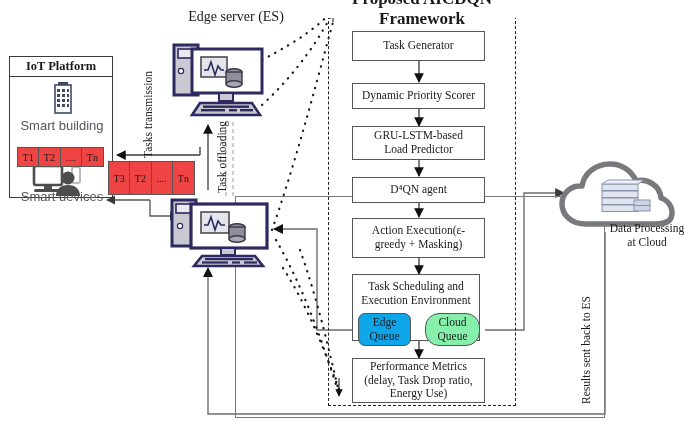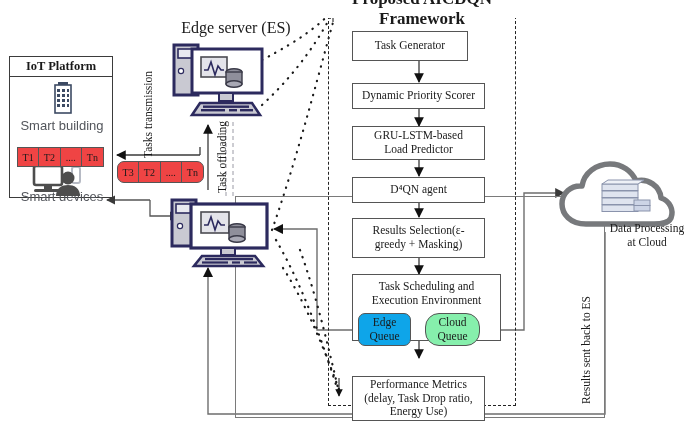--- a/index.html
+++ b/index.html
@@ -158,28 +158,28 @@
   </svg>
 </div>
 
 <div class="abs tstrip" style="left:17px;top:147px;width:87px;height:20px;">
   <div class="tcell" style="width:25%">T1</div>
   <div class="tcell" style="width:25%">T2</div>
   <div class="tcell" style="width:25%">....</div>
   <div class="tcell" style="width:25%">Tn</div>
 </div>
 
-<div class="abs tstrip" style="left:117px;top:161px;width:87px;height:22px;border-radius:7px;">
+<div class="abs tstrip" style="left:108px;top:161px;width:87px;height:34px;">
   <div class="tcell" style="width:25%">T3</div>
   <div class="tcell" style="width:25%">T2</div>
   <div class="tcell" style="width:25%">....</div>
   <div class="tcell" style="width:25%">Tn</div>
 </div>
 
-<div class="abs ctr" style="left:176px;top:20px;width:120px;height:16px;font-size:16px;">Edge server (ES)</div>
+<div class="abs ctr" style="left:176px;top:9px;width:120px;height:16px;font-size:14px;">Edge server (ES)</div>
 
 <div class="abs" style="left:172px;top:39px;width:96px;height:82px;">
   <svg width="96" height="82" viewBox="0 0 96 82" style="position:static;">
 
     <rect x="2" y="6" width="24" height="50" fill="#c9c9d2" stroke="#2c2a5e" stroke-width="3"></rect>
     <rect x="6" y="10" width="16" height="9" fill="#e9e9ef" stroke="#2c2a5e" stroke-width="1.6"></rect>
     <circle cx="9" cy="32" r="2.6" fill="#fff" stroke="#2c2a5e" stroke-width="1.2"></circle>
 
     <rect x="20" y="10" width="70" height="44" fill="#fff" stroke="#2c2a5e" stroke-width="3"></rect>
     <rect x="29" y="18" width="26" height="20" fill="#e4e4ea" stroke="#4b4b52" stroke-width="1.6"></rect>
@@ -247,54 +247,54 @@
 <div class="abs" style="left:606px;top:222px;width:82px;font-size:11.5px;line-height:1.2;text-align:center;">
   <div>Data Processing</div>
   <div>at Cloud</div>
 </div>
 
 <div class="abs dashbox" style="left:328px;top:16px;width:188px;height:390px;"></div>
 <div class="abs ctr" style="left:328px;top:0px;width:188px;height:18px;background:#fff;">
   <span class="frame-title">Proposed AICDQN Framework</span>
 </div>
 
-<div class="abs fbox ctr" style="left:352px;top:31px;width:116px;height:30px;">
+<div class="abs fbox ctr" style="left:352px;top:31px;width:133px;height:30px;">
   <span>Task Generator</span>
 </div>
 
 <div class="abs fbox ctr" style="left:352px;top:83px;width:133px;height:26px;">
   <span>Dynamic Priority Scorer</span>
 </div>
 
 <div class="abs fbox ctr" style="left:352px;top:126px;width:133px;height:34px;flex-direction:column;">
   <span>GRU-LSTM-based</span>
   <span>Load Predictor</span>
 </div>
 
 <div class="abs fbox ctr" style="left:352px;top:177px;width:133px;height:26px;">
   <span>D⁴QN agent</span>
 </div>
 
 <div class="abs fbox ctr" style="left:352px;top:218px;width:133px;height:40px;flex-direction:column;">
-  <span>Results Selection(ε-</span>
+  <span>Action Execution(ε-</span>
   <span>greedy + Masking)</span>
 </div>
 
-<div class="abs fbox" style="left:352px;top:274px;width:149px;height:67px;padding:0;">
+<div class="abs fbox" style="left:352px;top:274px;width:128px;height:67px;padding:0;">
   <div class="ctr" style="flex-direction:column;height:32px;padding-top:3px;font-size:11.5px;line-height:1.18;">
     <span>Task Scheduling and</span>
     <span>Execution Environment</span>
   </div>
 </div>
 <div class="abs fbox round ctr" style="left:358px;top:313px;width:53px;height:33px;flex-direction:column;background:#0ea5e9;">
   <span>Edge</span>
   <span>Queue</span>
 </div>
 <div class="abs fbox round ctr" style="left:425px;top:313px;width:55px;height:33px;flex-direction:column;background:#86efac;border-radius:14px;">
   <span>Cloud</span>
   <span>Queue</span>
 </div>
 
-<div class="abs fbox ctr" style="left:352px;top:376px;width:133px;height:45px;flex-direction:column;">
+<div class="abs fbox ctr" style="left:352px;top:358px;width:133px;height:45px;flex-direction:column;">
   <span>Performance Metrics</span>
   <span>(delay, Task Drop ratio,</span>
   <span>Energy Use)</span>
 </div>
 
 </body></html>

